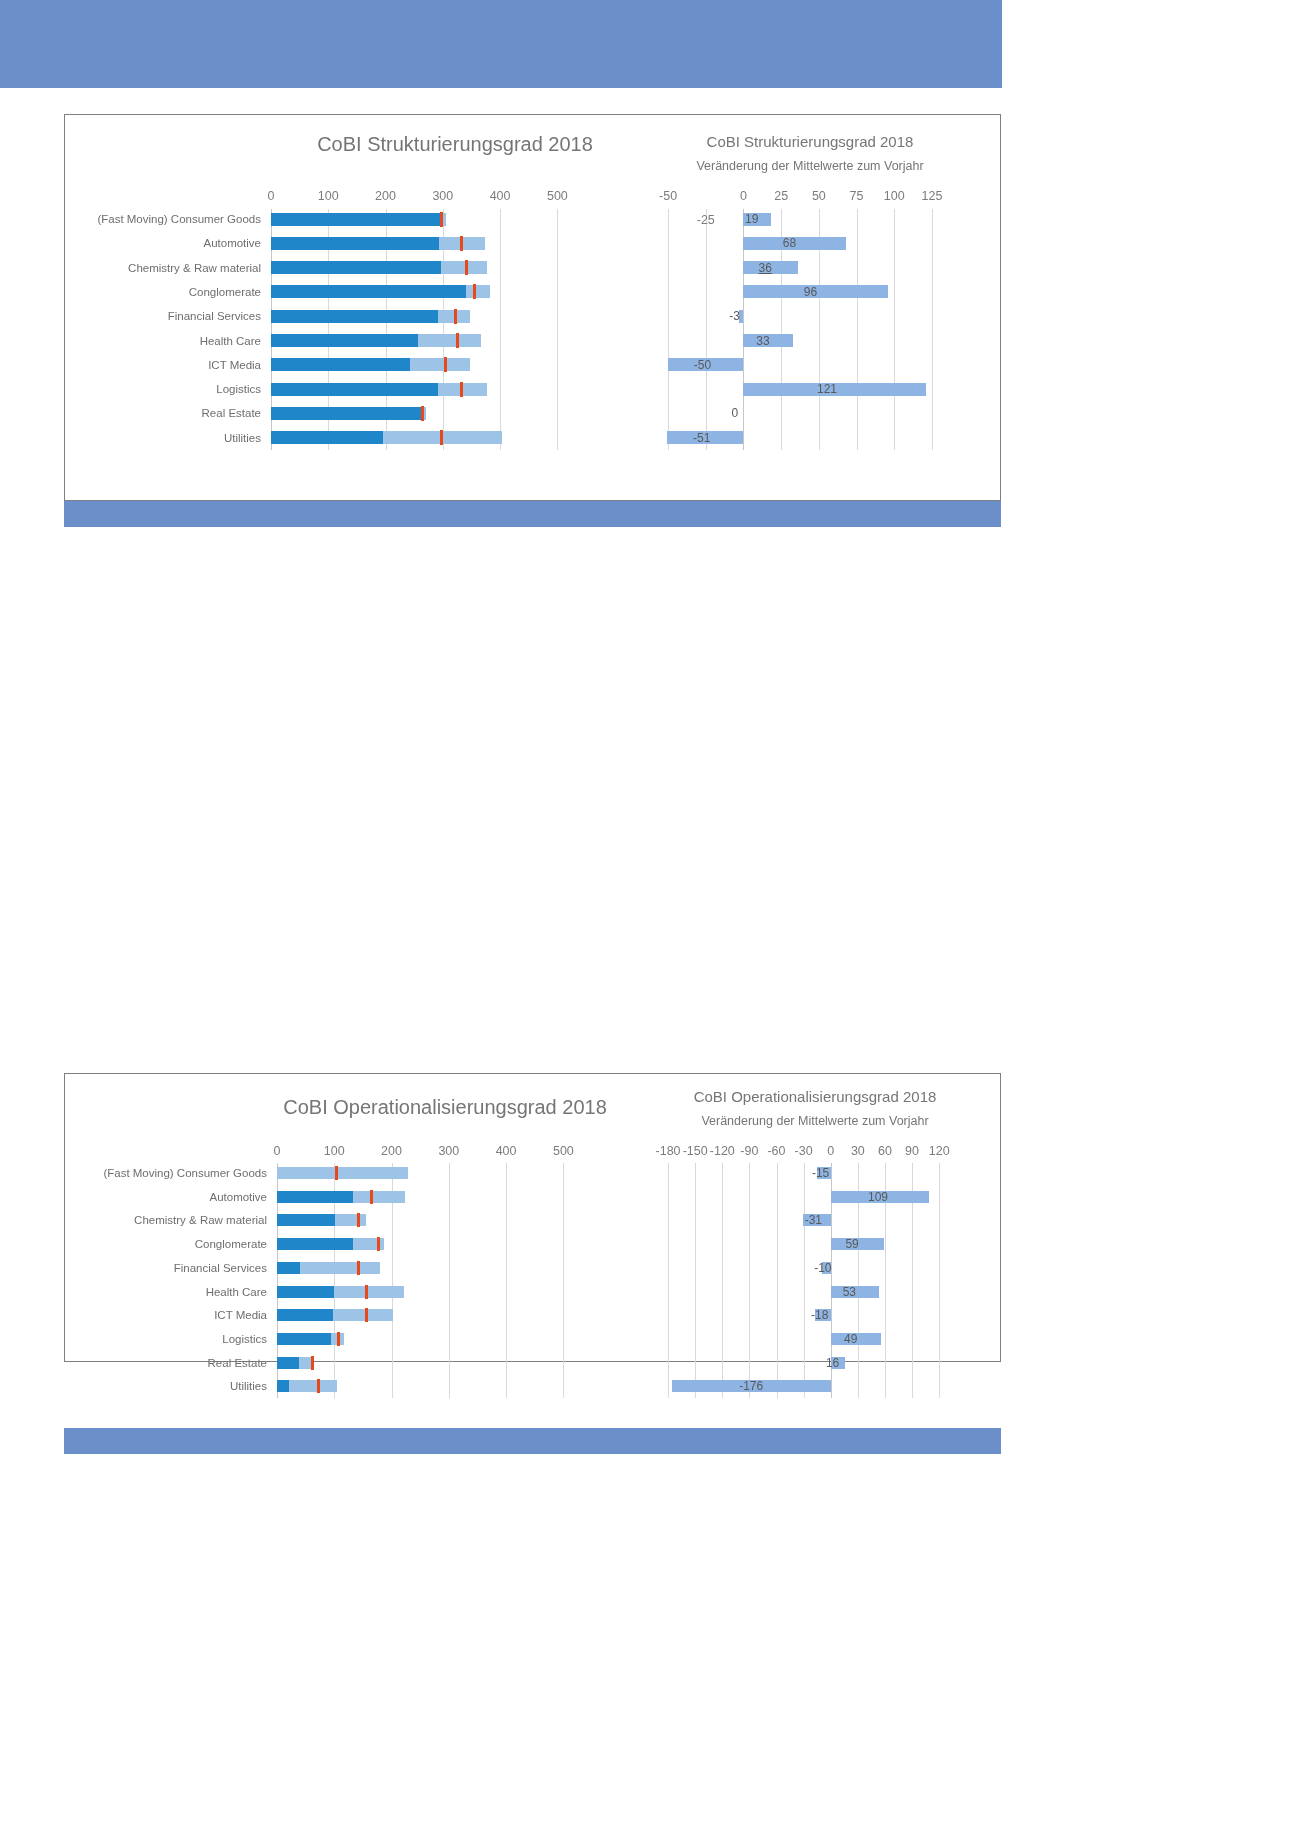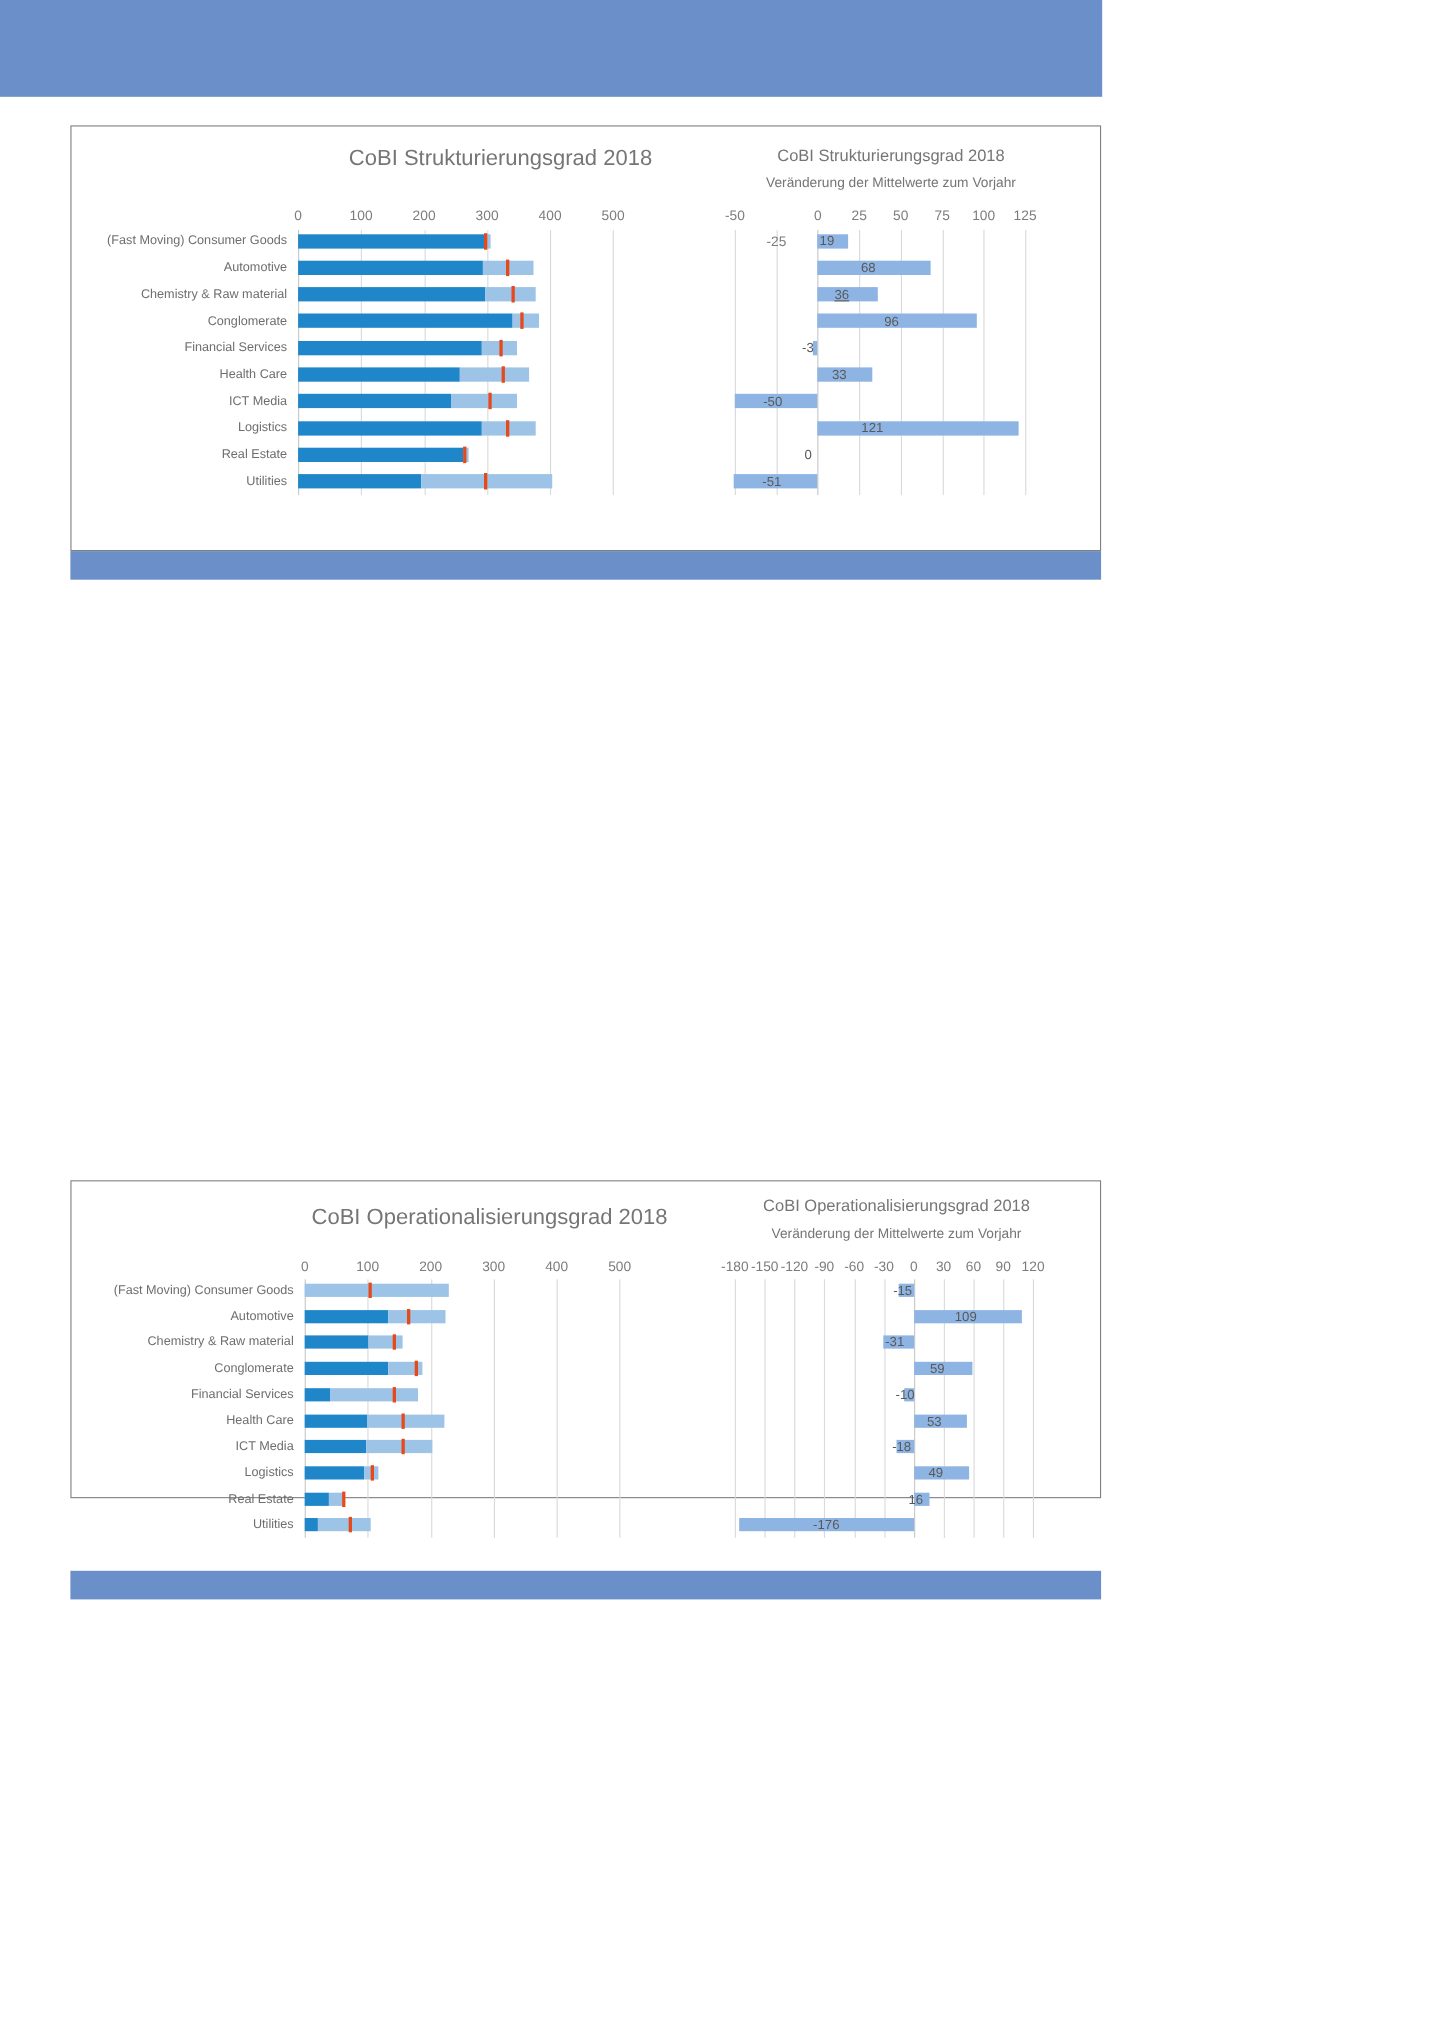--- a/index.html
+++ b/index.html
@@ -133,21 +133,21 @@
     <div class="dlabel" style="top: 152.6px; left: 693.603px; text-decoration: underline;">36</div>
     <div class="dbar" style="left: 678.467px; top: 170.4px; width: 144.724px; height: 13px;"></div>
     <div class="dlabel" style="top: 176.9px; left: 738.829px;">96</div>
     <div class="dbar" style="left: 673.945px; top: 194.7px; width: 4.52261px; height: 13px;"></div>
     <div class="dlabel" style="top: 201.2px; left: 664.206px;">-3</div>
     <div class="dbar" style="left: 678.467px; top: 219px; width: 49.7487px; height: 13px;"></div>
     <div class="dlabel" style="top: 225.5px; left: 691.342px;">33</div>
     <div class="dbar" style="left: 603.09px; top: 243.3px; width: 75.3769px; height: 13px;"></div>
     <div class="dlabel" style="top: 249.8px; left: 628.779px;">-50</div>
     <div class="dbar" style="left: 678.467px; top: 267.6px; width: 182.412px; height: 13px;"></div>
-    <div class="dlabel" style="top: 274.1px; left: 718px;">121</div>
+    <div class="dlabel" style="top: 274.1px; left: 752px;">121</div>
     <div class="dbar" style="left: 678.467px; top: 291.9px; width: 0px; height: 13px;"></div>
     <div class="dlabel" style="top: 298.4px; left: 666.467px;">0</div>
     <div class="dbar" style="left: 601.583px; top: 316.2px; width: 76.8844px; height: 13px;"></div>
     <div class="dlabel" style="top: 322.7px; left: 628.025px;">-51</div>
   </div>
 <div class="footer-bar" style="left:64px;top:501px;"></div>
 
 <div class="panel" id="panel-1" style="left:64px;top:1073px;width:937px;height:289px;">
     <div class="chart-title t-main" style="left: 160px; top: 22px; width: 440px;">CoBI Operationalisierungsgrad 2018</div>
     <div class="chart-title t-sub-main" style="left: 560px; top: 14px; width: 380px;">CoBI Operationalisierungsgrad  2018</div>

